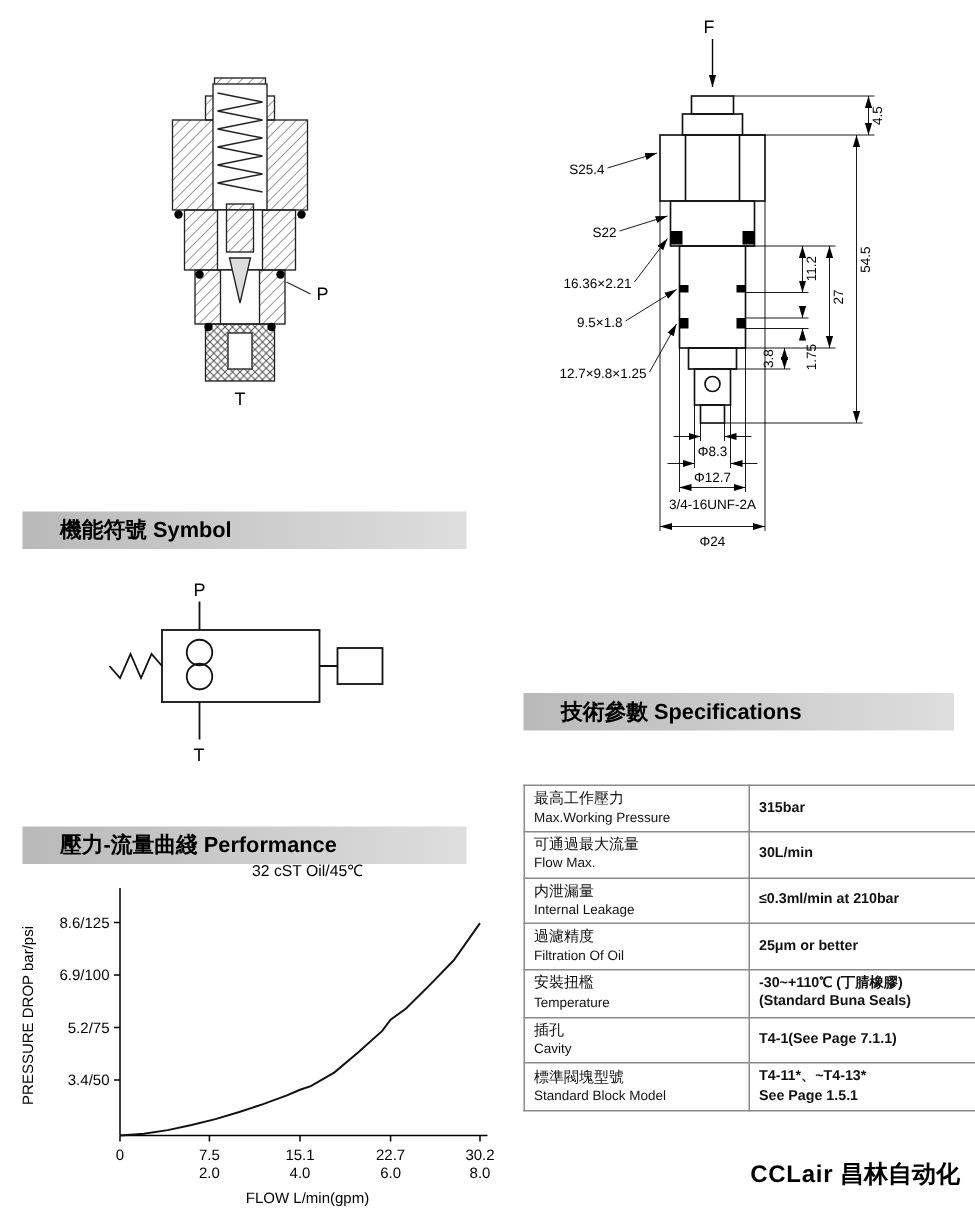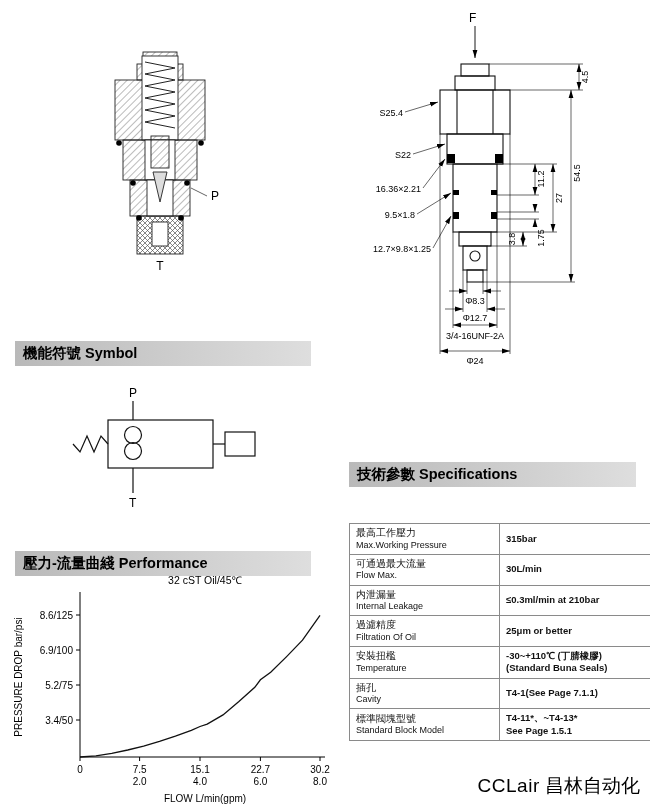--- a/index.html
+++ b/index.html
@@ -3,37 +3,37 @@
 <meta charset="utf-8">
 <style>
   * { margin:0; padding:0; box-sizing:border-box; }
   html,body { background:#fff; }
   body { width:650px; height:807px; font-family:"Liberation Sans", sans-serif; color:#111; }
   .page { position:relative; width:650px; height:807px; background:#fff; overflow:hidden; }
   .abs { position:absolute; }
   .section-bar {
     background:linear-gradient(to right,#b9b9b9,#dedede);
     font-weight:bold; font-size:14.5px; color:#000;
-    display:flex; align-items:center; padding-left:8px;
+    display:flex; align-items:center; padding-left:25px;
     height:25px;
   }
   svg text { font-family:"Liberation Sans", sans-serif; }
   .dim { font-size:9px; fill:#000; }
   .dimv { font-size:9px; fill:#000; }
   .port { font-size:12px; fill:#000; }
   .tick { font-size:10px; fill:#000; }
   .axis-label { font-size:10px; fill:#000; }
   .chart-title { font-size:10.5px; fill:#000; }
   .spec-table { border-collapse:collapse; width:325px; table-layout:fixed; }
   .spec-table td { border:1px solid #8a8a8a; padding:3px 6px; vertical-align:middle; }
   .spec-table .spec-name { width:150px; }
   .spec-table .zh { font-size:10px; line-height:1.25; }
   .spec-table .en { font-size:9px; line-height:1.25; color:#111; }
   .spec-table .spec-value { font-size:9.5px; line-height:1.3;font-weight:bold; }
-  .logo { font-weight:normal; font-size:19px; color:#000; white-space:nowrap; }
+  .logo { font-weight:bold; font-size:16px; color:#000; white-space:nowrap; }
   .logo .cc { letter-spacing:0.5px; }
 </style>
 </head>
 <body>
 
 <div class="page">
 
   <svg class="abs" style="left:95px;top:48px" width="160" height="230" viewBox="0 0 160 230">
     <defs>
       <pattern id="hatch" width="5" height="5" patternUnits="userSpaceOnUse" patternTransform="rotate(45)">

